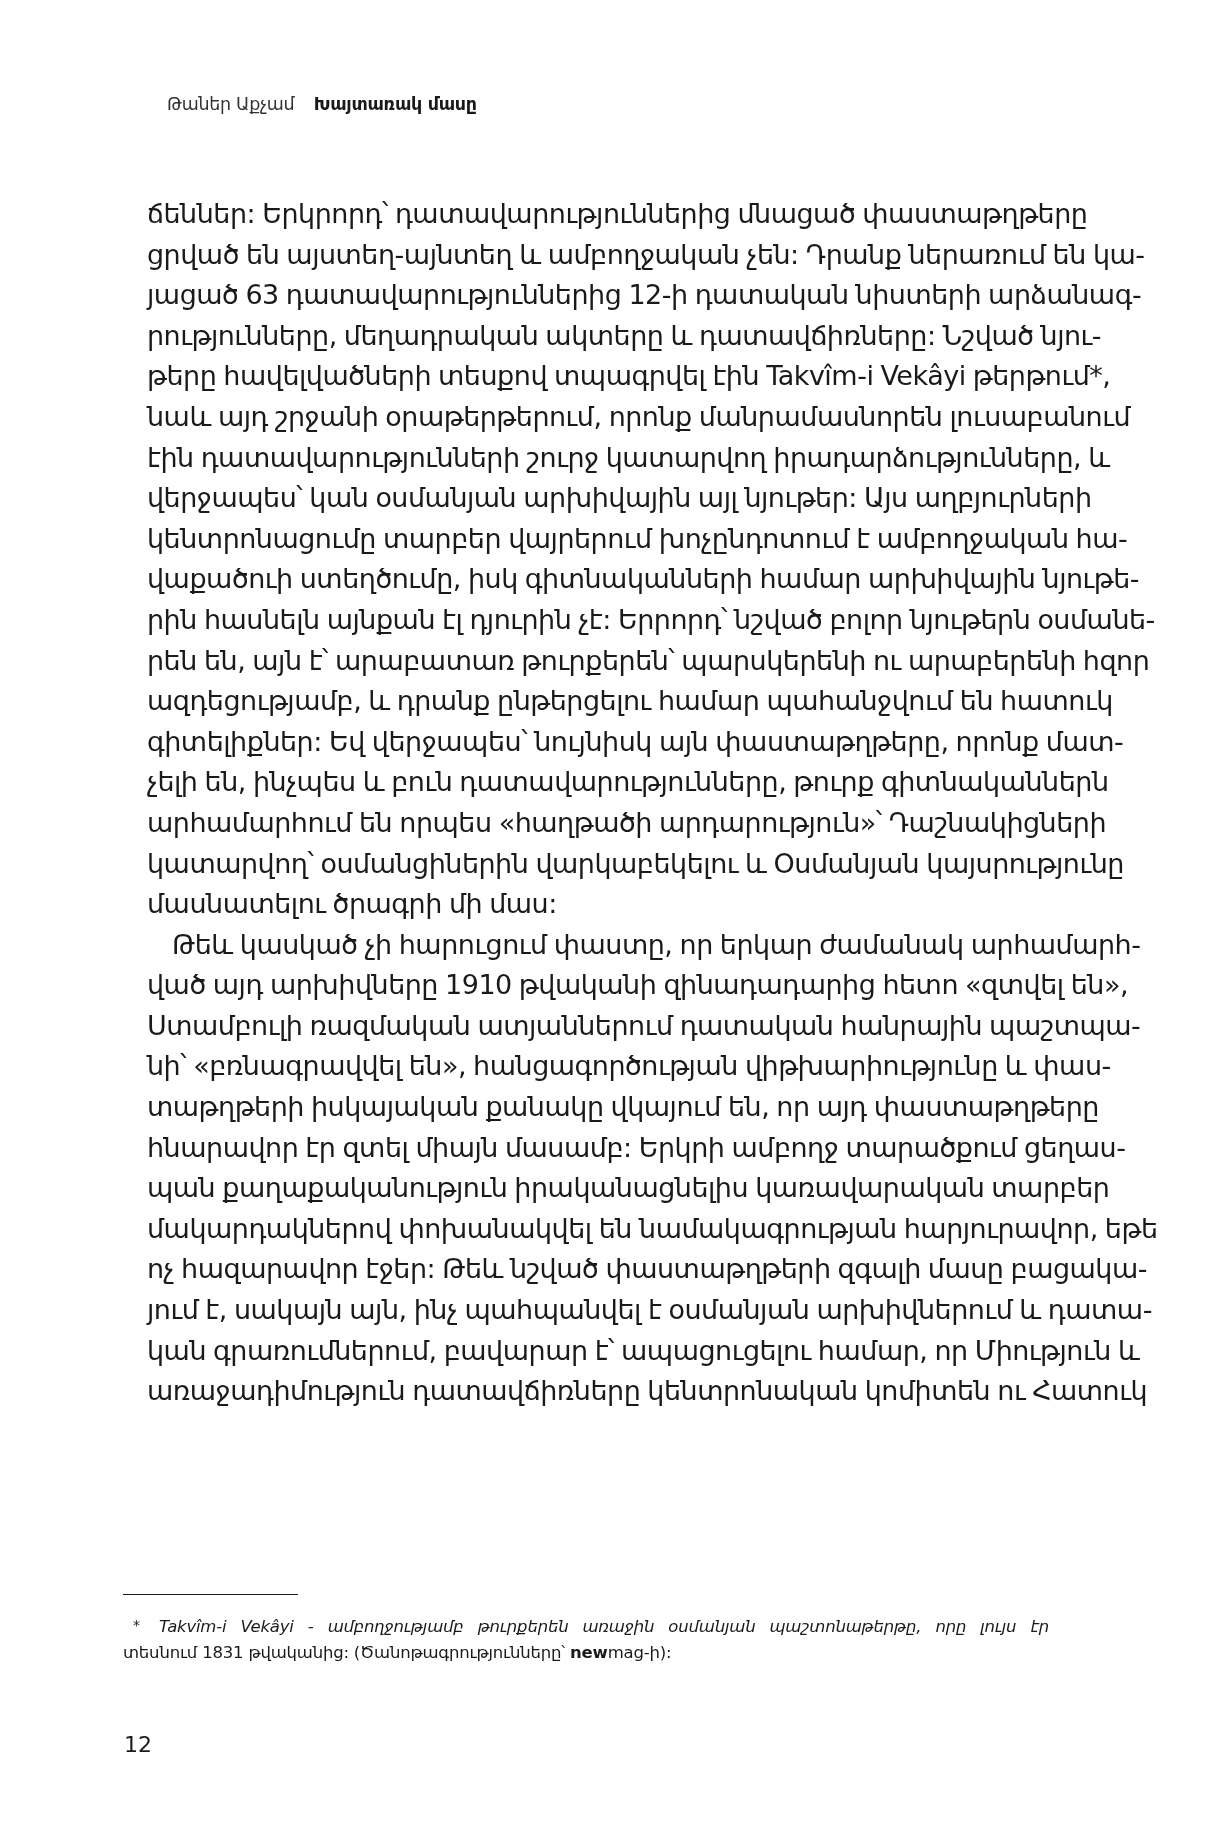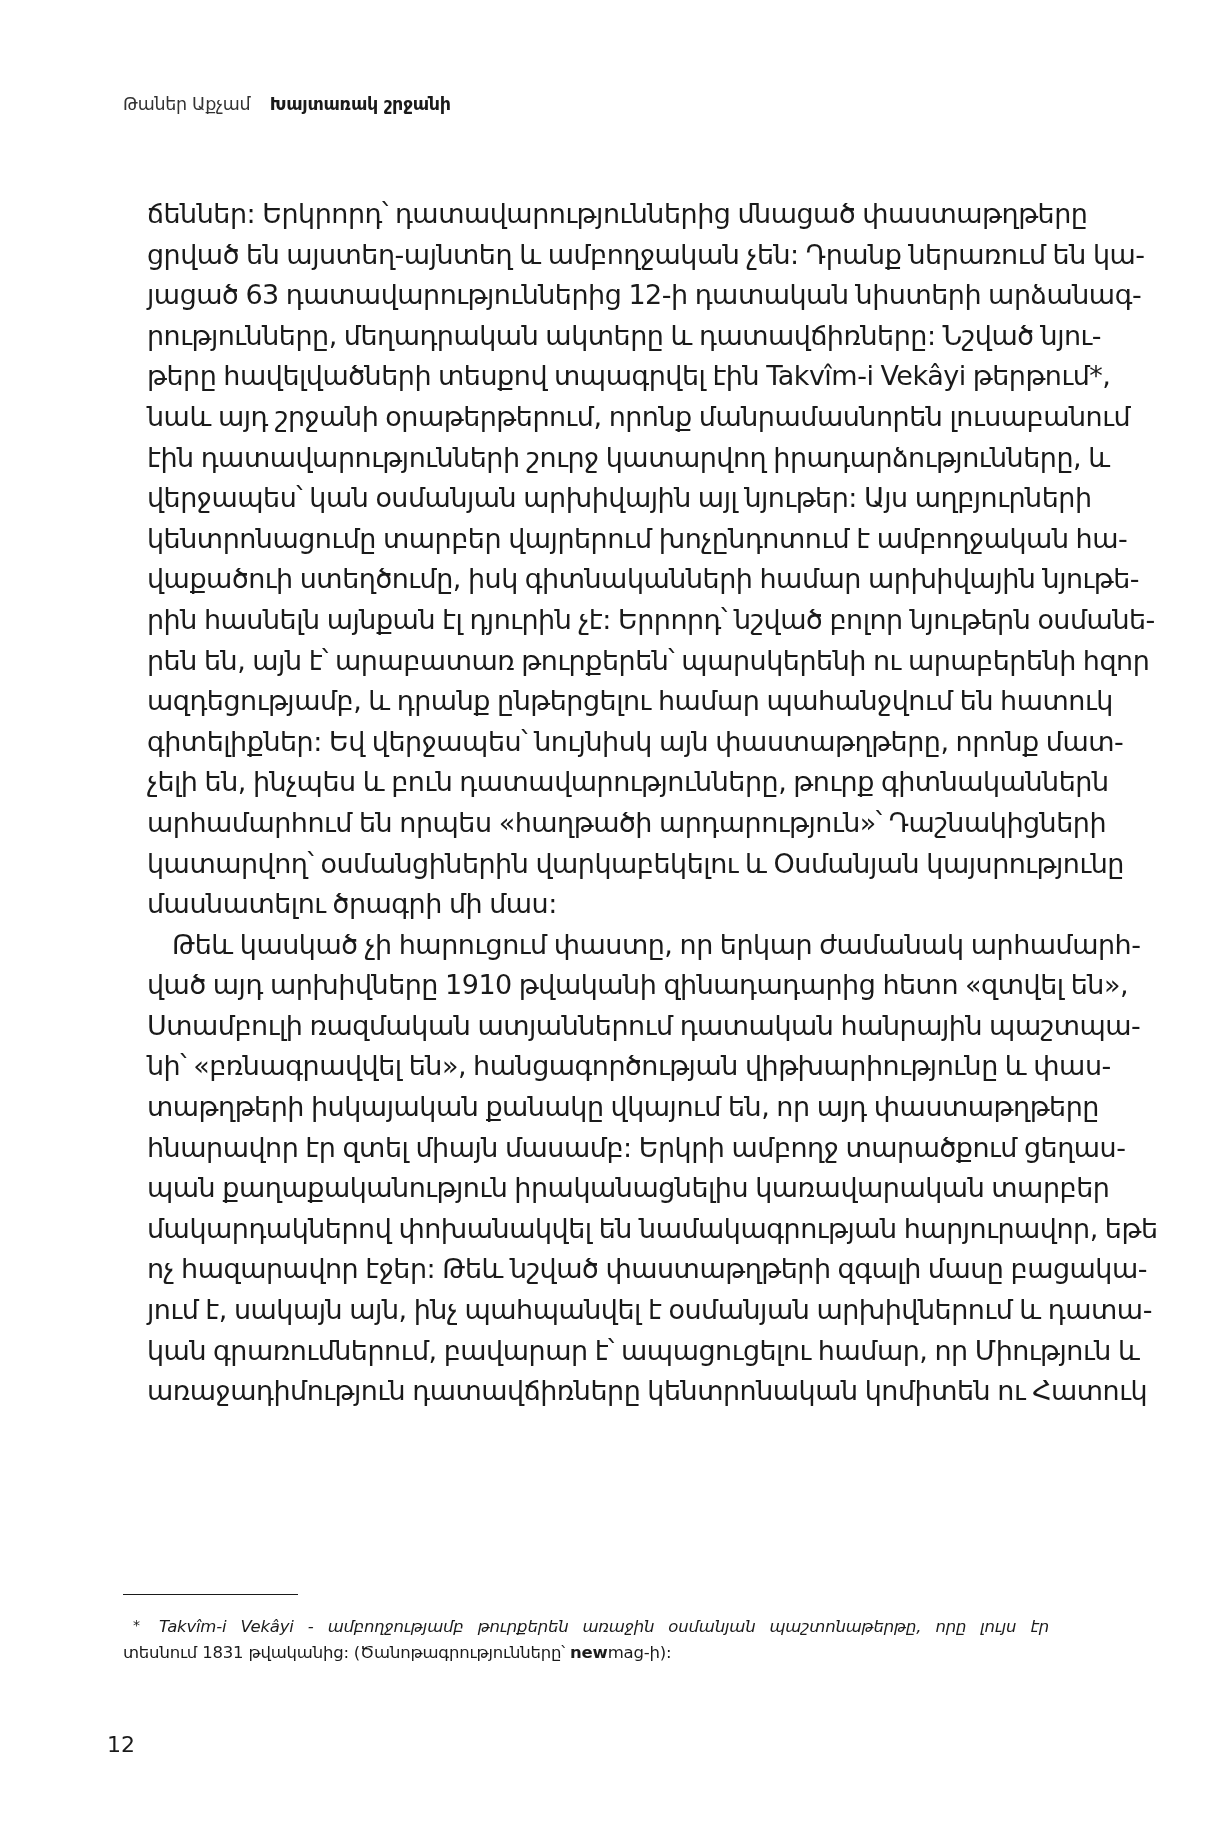--- a/index.html
+++ b/index.html
@@ -20,20 +20,21 @@
       left: 123px;
       top: 94px;
       font-size: 17.5px;
       color: #1a1a1a;
       white-space: nowrap;
       letter-spacing: -0.3px;
     }
     .running-head .author {
       font-weight: normal;
       color: #333;
+      margin-left: 44px;
     }
     .running-head .title {
       font-weight: bold;
       margin-left: 14px;
     }
     .body-text {
       position: absolute;
       left: 147px;
       top: 194px;
       width: 902px;
@@ -91,33 +92,33 @@
       display: inline-block;
       width: 26px;
       font-size: 14px;
       vertical-align: 2px;
     }
     .fn-bold {
       font-weight: bold;
     }
     .page-number {
       position: absolute;
-      left: 107px;
+      left: 124px;
       top: 1732px;
       font-size: 22px;
       color: #1a1a1a;
       font-family: "DejaVu Sans", sans-serif;
     }
   </style>
 </head>
 <body>
 
 <div class="running-head">
   <span class="author">Թաներ Աքչամ</span>
-  <span class="title">Խայտառակ շրջանի</span>
+  <span class="title">Խայտառակ մասը</span>
 </div>
 
 <div class="body-text">
   <span class="line">ճեններ: Երկրորդ՝ դատավարություններից մնացած փաստաթղթերը</span>
   <span class="line">ցրված են այստեղ-այնտեղ և ամբողջական չեն: Դրանք ներառում են կա-</span>
   <span class="line">յացած 63 դատավարություններից 12-ի դատական նիստերի արձանագ-</span>
   <span class="line">րությունները, մեղադրական ակտերը և դատավճիռները: Նշված նյու-</span>
   <span class="line">թերը հավելվածների տեսքով տպագրվել էին Takvîm-i Vekâyi թերթում*,</span>
   <span class="line">նաև այդ շրջանի օրաթերթերում, որոնք մանրամասնորեն լուսաբանում</span>
   <span class="line">էին դատավարությունների շուրջ կատարվող իրադարձությունները, և</span>

